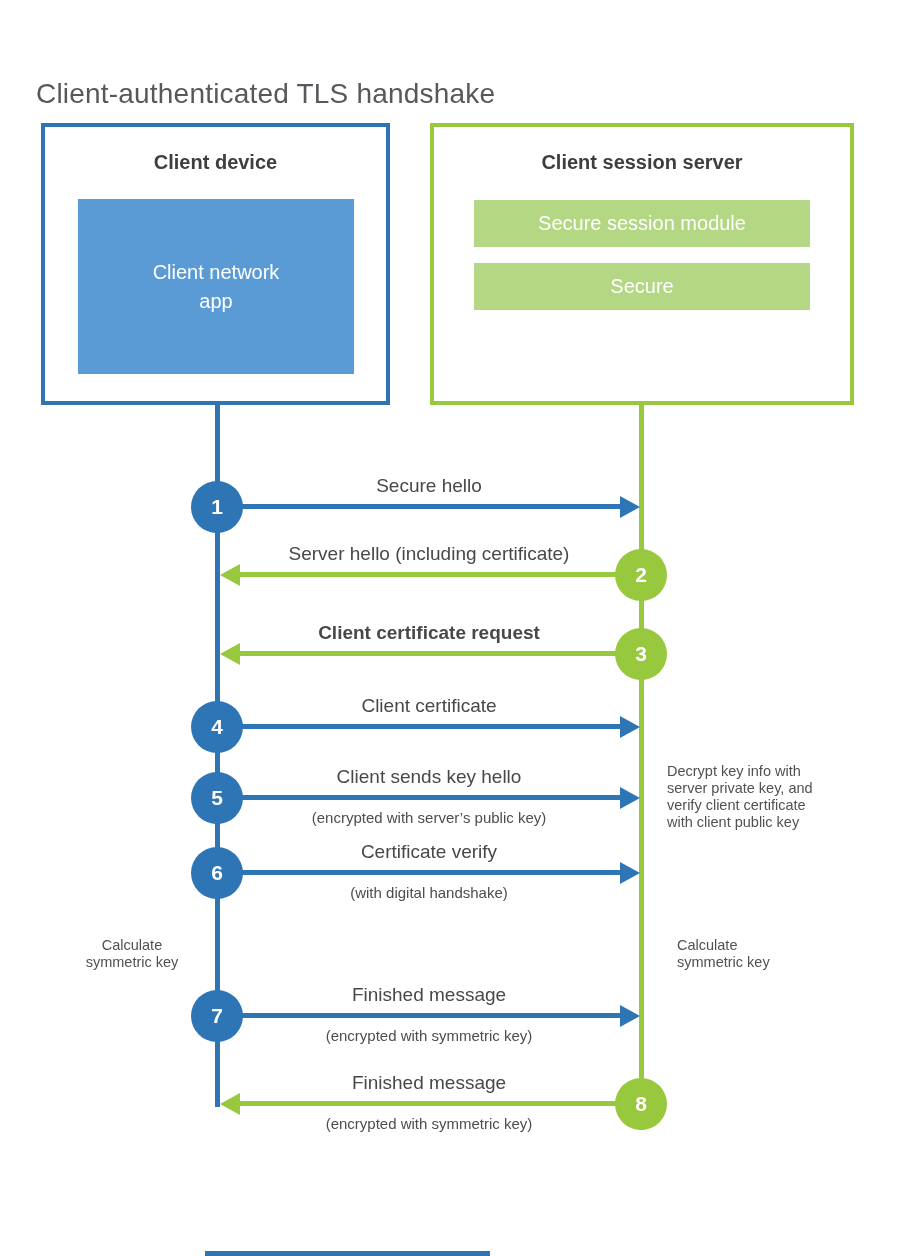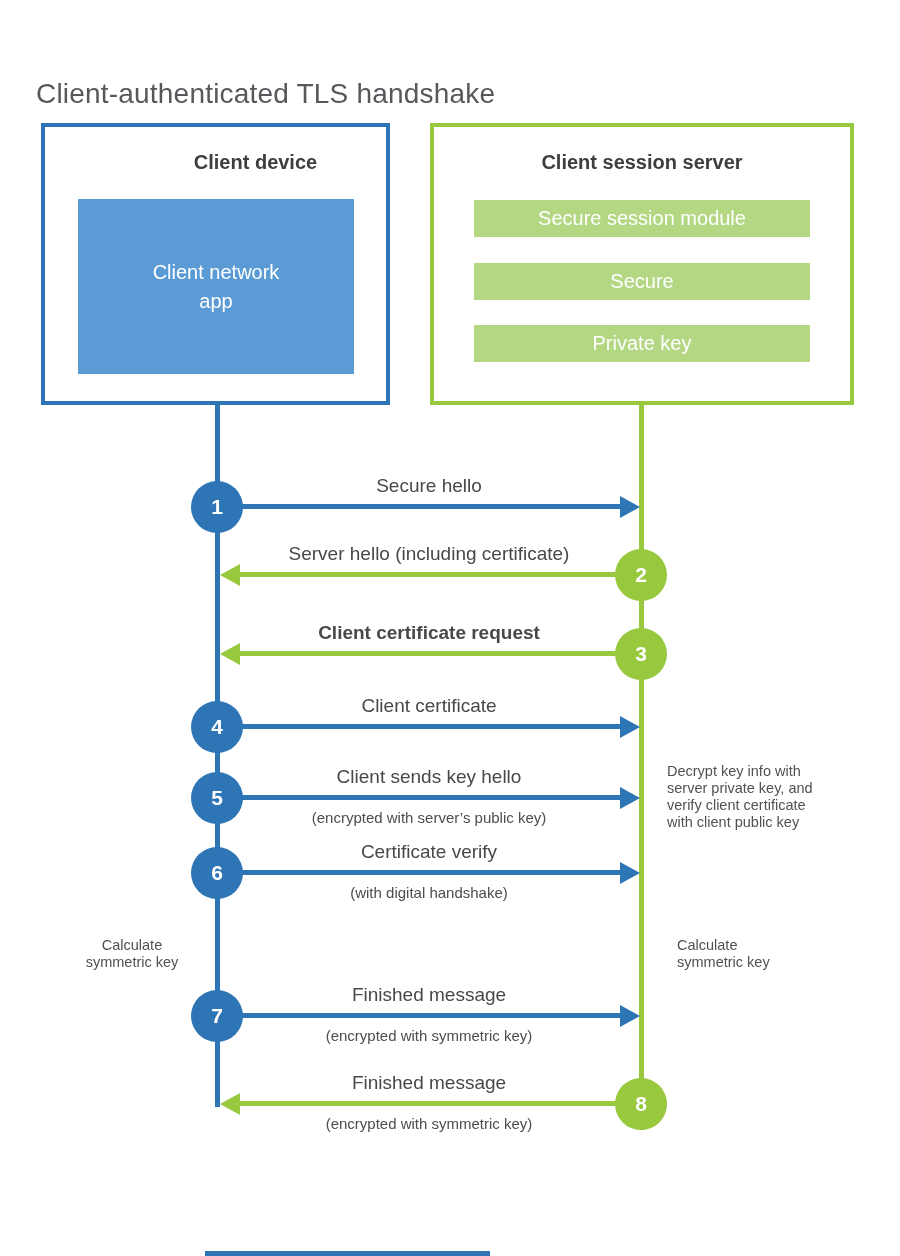--- a/index.html
+++ b/index.html
@@ -10,29 +10,29 @@
   .abs{position:absolute;}
   .page-title{
     left:36px;top:30px;font-size:28px;font-weight:400;color:#57585c;letter-spacing:0.2px;margin-top:48px;
   }
   .entity-box{box-sizing:border-box;background:#ffffff;}
   .client-box{left:41px;top:123px;width:349px;height:282px;border:4px solid var(--blue);}
   .server-box{left:430px;top:123px;width:424px;height:282px;border:4px solid var(--green);}
   .entity-title{
     left:0;right:0;text-align:center;font-size:20px;font-weight:bold;color:#3e3e40;
   }
-  .client-title{left:41px;top:151px;width:349px;margin-left:40px;}
+  .client-title{left:41px;top:151px;width:349px;}
   .server-title{left:430px;top:151px;width:424px;}
   .app-box{
     left:78px;top:199px;width:276px;height:175px;background:var(--blueFill);
     display:flex;align-items:center;justify-content:center;text-align:center;
     color:#ffffff;font-size:20px;line-height:1.45;
   }
   .module-bar{
-    left:474px;width:336px;height:37px;background:var(--greenFill);
+    left:474px;width:336px;height:47px;background:var(--greenFill);
     display:flex;align-items:center;justify-content:center;
     color:#ffffff;font-size:20px;
   }
   .lifeline{width:5px;}
   .lifeline.blue{left:215px;top:405px;height:702px;background:var(--blue);}
   .lifeline.green{left:639px;top:405px;height:725px;background:var(--green);}
   .msg-bar{height:5px;}
   .msg-bar.blue{background:var(--blue);}
   .msg-bar.green{background:var(--green);}
   .arrow-head{width:0;height:0;border-top:11px solid transparent;border-bottom:11px solid transparent;}
@@ -69,23 +69,20 @@
     <span>Client network<br>app</span>
   </div>
 
   <div class="abs entity-box server-box"></div>
   <div class="abs entity-title server-title">Client session server</div>
   <div class="abs module-bar" style="top:200px;">
     <span>Secure session module</span>
   </div>
   <div class="abs module-bar" style="top:263px;">
     <span>Secure</span>
-  </div>
-  <div class="abs module-bar" style="top:325px;">
-    <span>Private key</span>
   </div>
 
   <div class="abs lifeline blue"></div>
   <div class="abs lifeline green"></div>
 
   <div id="messages-layer">
       <div class="abs msg-bar blue" style="left: 217px; width: 403px; top: 504px;"></div>
       <div class="abs arrow-head right blue" style="left: 620px; top: 496px;"></div>
       <div class="abs msg-label" style="top: 473px;">Secure hello</div>
       <div class="abs step-circle blue" style="left: 191px; top: 481px;">

